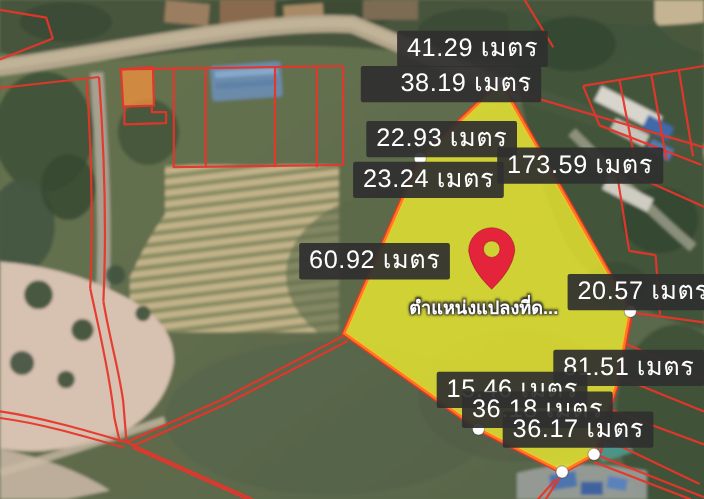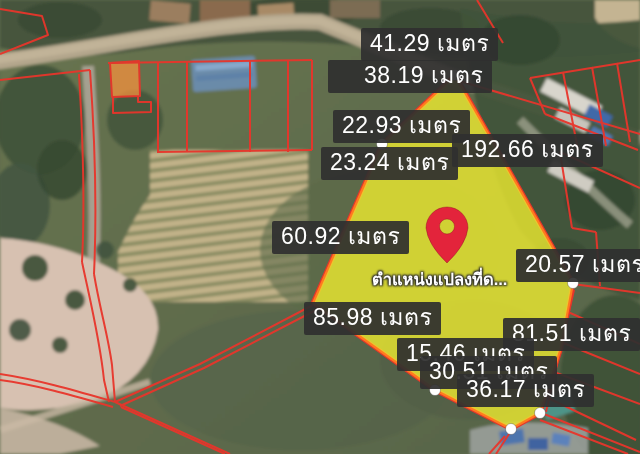--- a/index.html
+++ b/index.html
@@ -169,22 +169,21 @@
       </g>
   </svg>
 
   <div id="pin-caption">ตำแหน่งแปลงที่ด...</div>
 
   <div id="labels-layer">
       <div class="chip" style="left: 345px; top: 28px;">41.29 เมตร</div>
       <div class="chip" style="left: 312px; top: 60px; padding-left: 36px;">38.19 เมตร</div>
       <div class="chip" style="left: 317px; top: 110px;">22.93 เมตร</div>
       <div class="chip" style="left: 305px; top: 147px;">23.24 เมตร</div>
-      <div class="chip" style="left: 436px; top: 134px;">192.66 เมตร</div>
+      <div class="chip" style="left: 436px; top: 134px;">173.59 เมตร</div>
       <div class="chip" style="left: 256px; top: 221px;">60.92 เมตร</div>
       <div class="chip" style="left: 500px; top: 249px;">20.57 เมตร</div>
-      <div class="chip" style="left: 288px; top: 302px;">85.98 เมตร</div>
       <div class="chip" style="left: 487px; top: 318px;">81.51 เมตร</div>
       <div class="chip" style="left: 381px; top: 338px;">15.46 เมตร</div>
-      <div class="chip" style="left: 404px; top: 356px;">30.51 เมตร</div>
+      <div class="chip" style="left: 404px; top: 356px;">36.18 เมตร</div>
       <div class="chip" style="left: 441px; top: 374px;">36.17 เมตร</div>
     </div>
 </div>
 
 </body></html>

